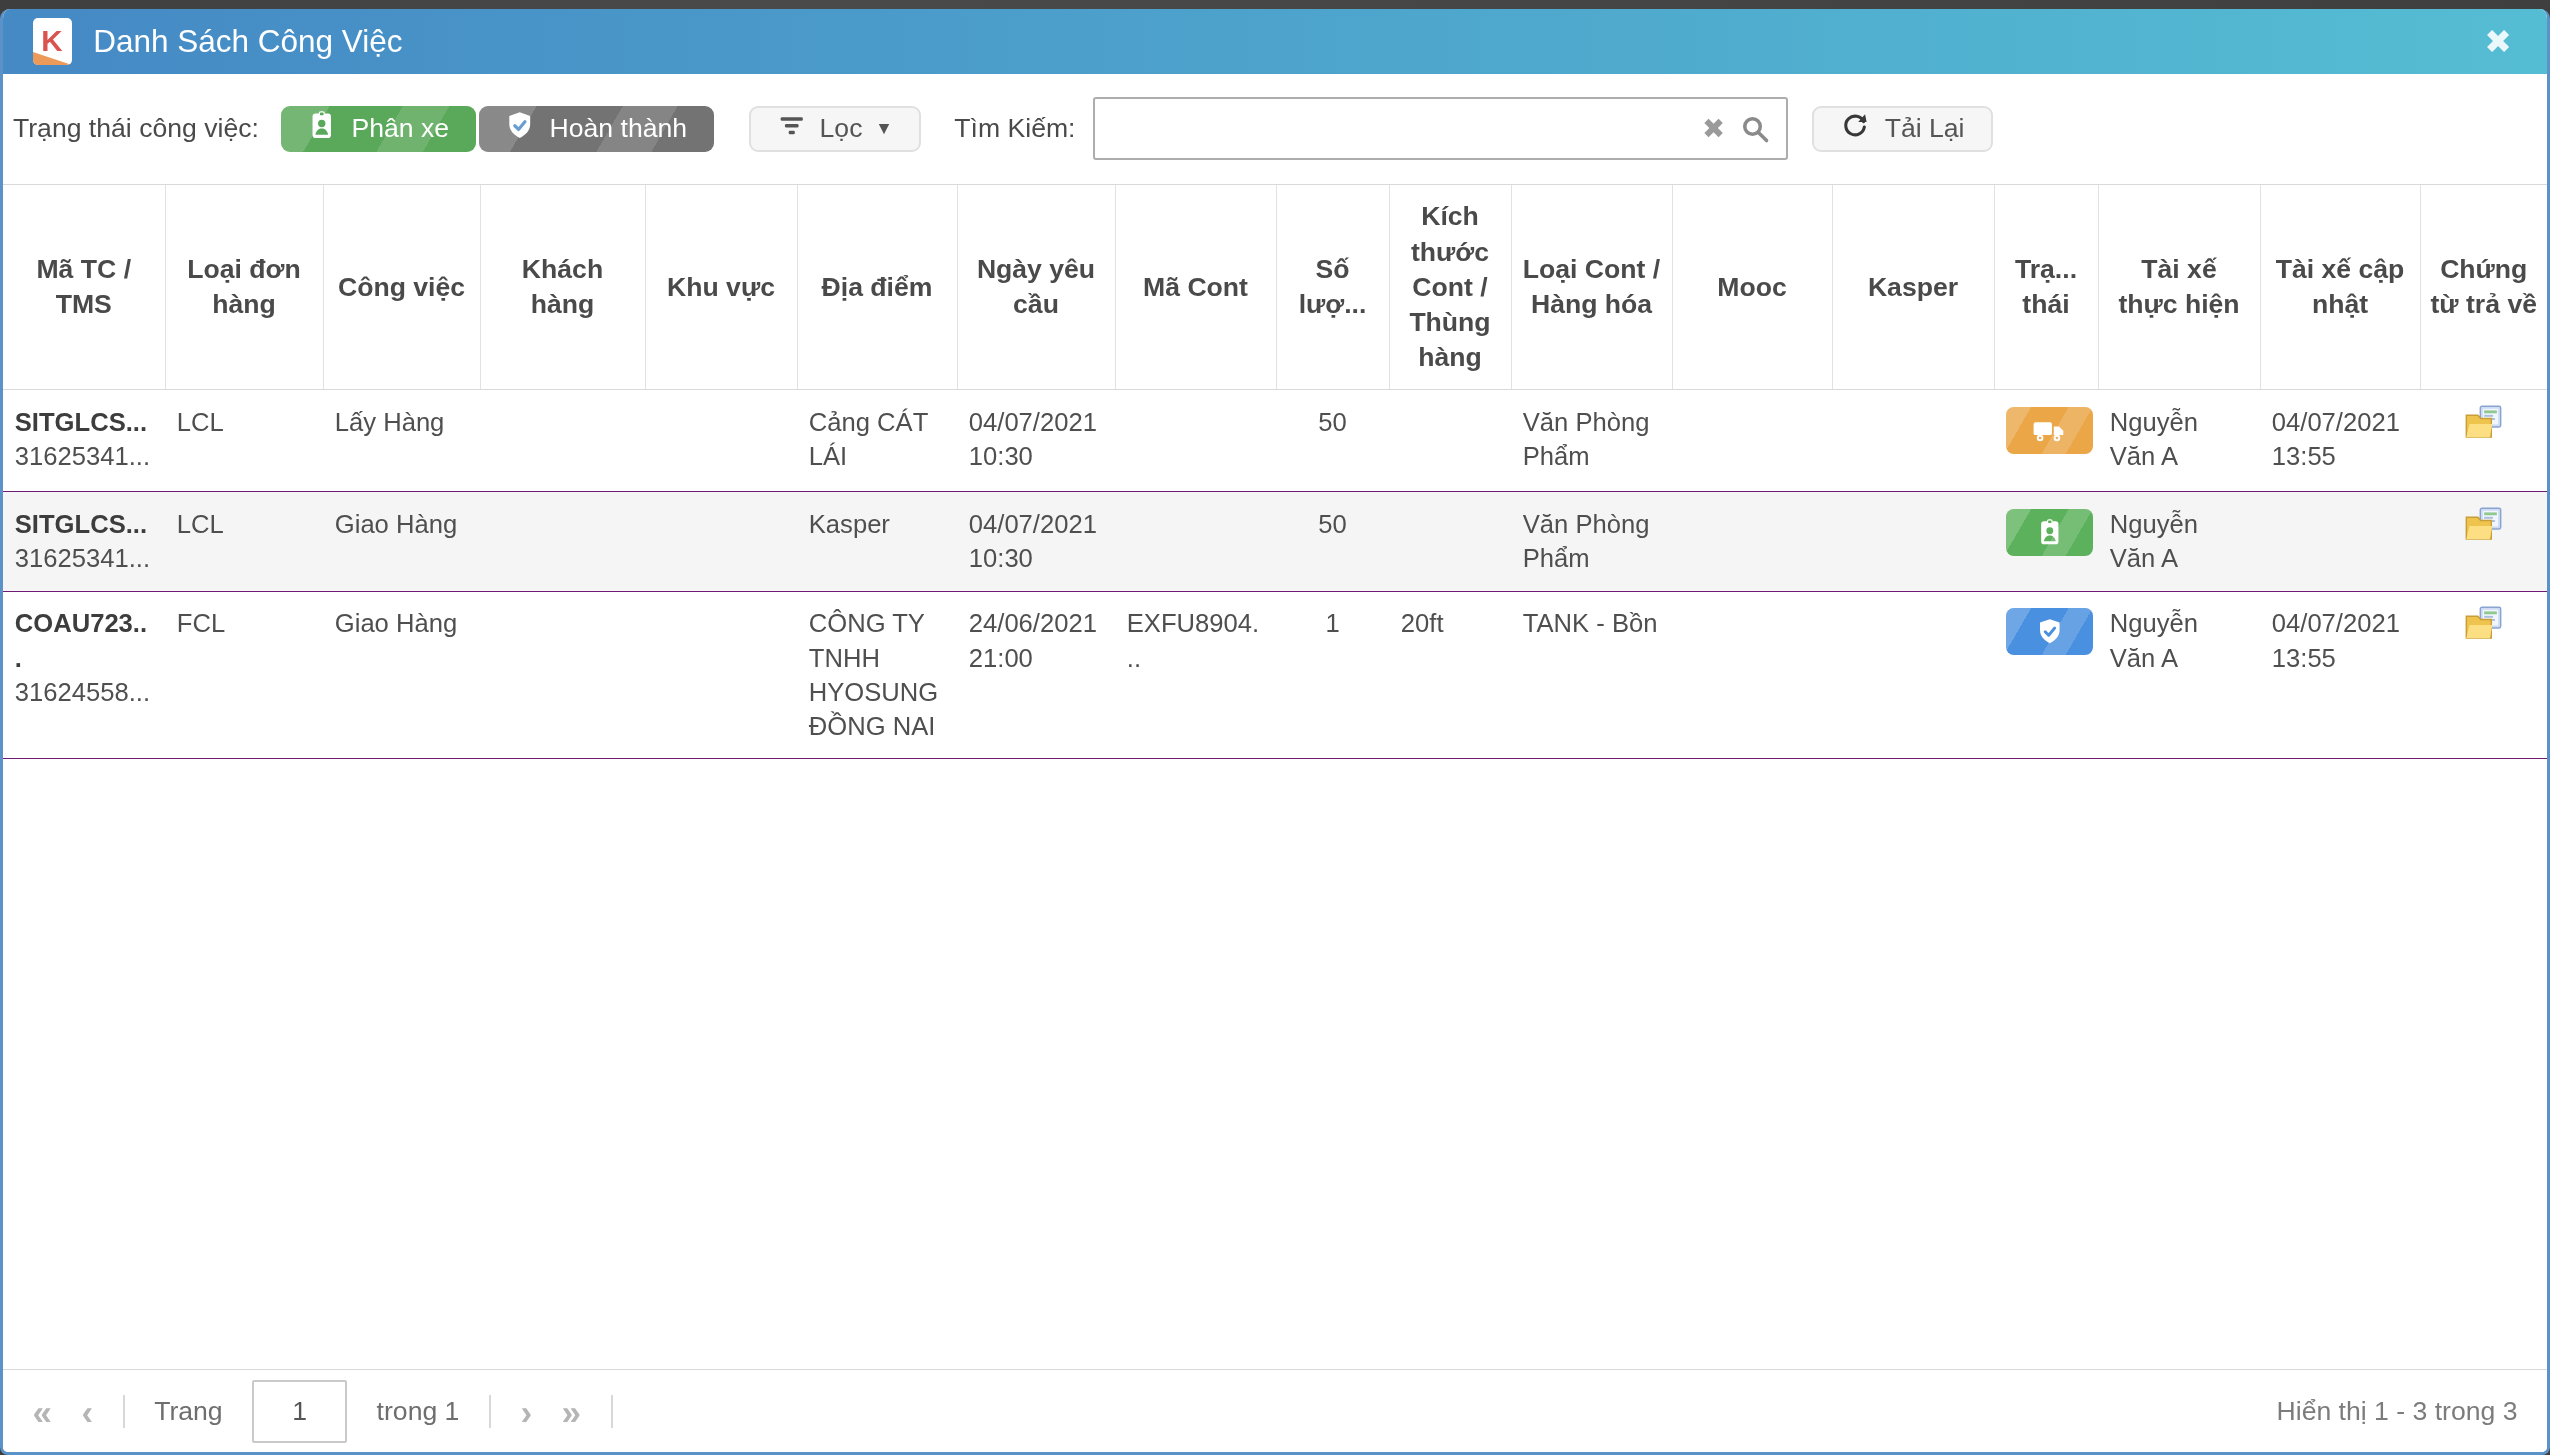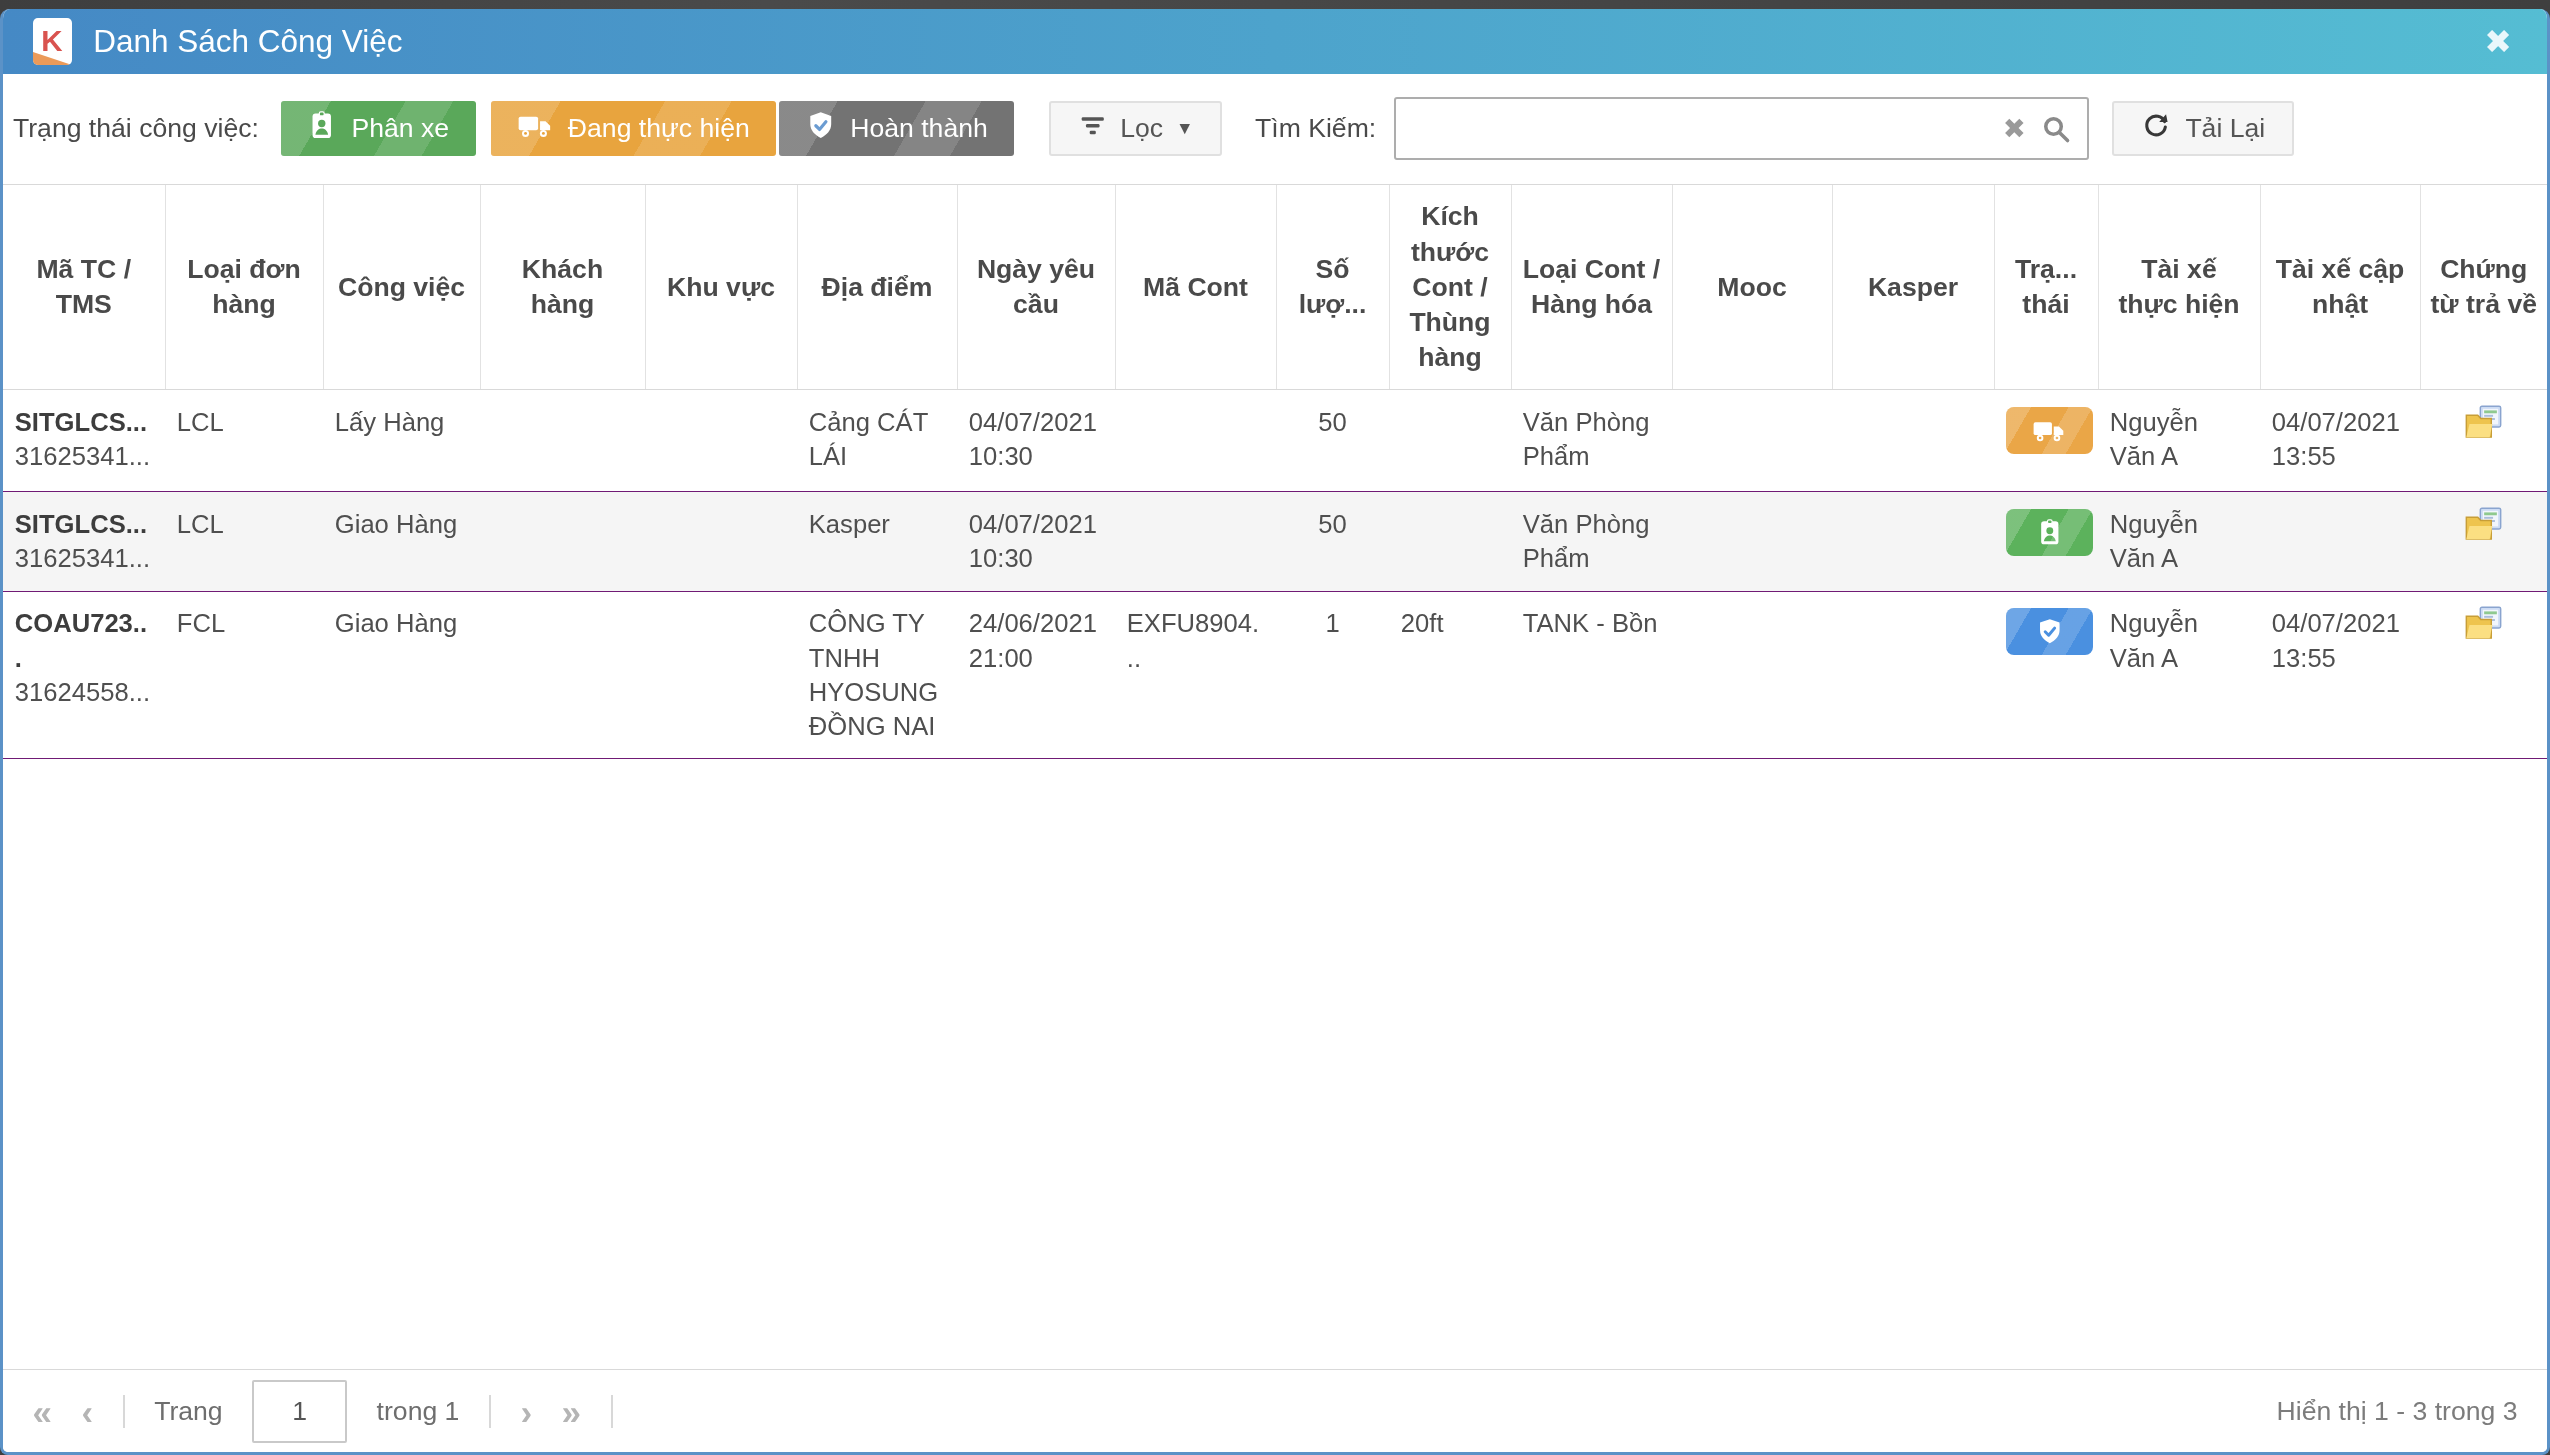--- a/index.html
+++ b/index.html
@@ -24,21 +24,21 @@
               font-weight:bold; font-size:29.5px; color:#d9534f; position:relative; overflow:hidden; }
   .app-icon::after { content:""; position:absolute; left:0; bottom:0; width:0; height:0;
               border-left:39px solid #e8883c; border-top:13.8px solid transparent; opacity:.85; }
   .win-title { color:#fff; font-size:31.5px; }
   .win-close { margin-left:auto; color:#eaf7fb; font-size:33px; font-weight:bold; cursor:pointer; }
 
   
   .toolbar { height:110px; flex:0 0 110px; background:#fff; display:flex;
              align-items:center; padding:0 10px; }
   .tb-label { font-size:26.6px; color:#4a4a4a; }
-  .btn { height:55px; border:none; border-radius:3px; color:#fff; font-size:26.6px;
+  .btn { height:46px; border:none; border-radius:9px; color:#fff; font-size:26.6px;
          font-family:inherit; display:inline-flex; align-items:center; gap:14.8px;
          padding:0 26.6px; cursor:pointer; position:relative; overflow:hidden; }
   .btn .sheen { position:absolute; inset:0;
          background:linear-gradient(120deg,rgba(255,255,255,.16) 22%,rgba(255,255,255,0) 22% 55%,rgba(255,255,255,.13) 55% 76%,rgba(255,255,255,0) 76%); }
   .btn > * { position:relative; }
   .btn-green { background:#5aa85a; margin-left:21.7px; }
   .btn-orange { background:#e8a43e; margin-left:15.8px; }
   .btn-blue  { background:#737373; margin-left:3px; }
   .btn-light { background:#f6f6f6; border:2px solid #e0e0e0; color:#555; }
   .btn-loc { margin-left:35px; gap:12.8px;align-items:center; }
@@ -102,32 +102,20 @@
         <span class="sheen"></span>
         <span class="bicon"><svg width="29.5" height="29.5" viewBox="0 0 24 24">
               <rect x="4.5" y="2" width="15" height="20" rx="2.5" fill="#fff"></rect>
               <rect x="10" y="0.8" width="4" height="3.2" rx="1.2" fill="#5aa85a" stroke="#fff" stroke-width="1"></rect>
               <circle cx="12" cy="10.2" r="3" fill="#5aa85a"></circle>
               <path d="M6.8 19.4c.6-3.5 2.9-5.1 5.2-5.1s4.6 1.6 5.2 5.1z" fill="#5aa85a"></path>
             </svg></span>
         <span>Phân xe</span>
       </button>
 
-      <button class="btn btn-orange">
-        <span class="sheen"></span>
-        <span class="bicon"><svg width="35" height="29.5" viewBox="0 0 27 20">
-              <rect x="0.5" y="3" width="15" height="10.5" rx="1.5" fill="#fff"></rect>
-              <path d="M17 6.5h4.2l3.6 3.5V13.5H17z" fill="#fff"></path>
-              <circle cx="5.8" cy="15.9" r="2.7" fill="#fff"></circle>
-              <circle cx="5.8" cy="15.9" r="1.1" fill="#e8a43e"></circle>
-              <circle cx="19.6" cy="15.9" r="2.7" fill="#fff"></circle>
-              <circle cx="19.6" cy="15.9" r="1.1" fill="#e8a43e"></circle>
-            </svg></span>
-        <span>Đang thực hiện</span>
-      </button>
 
       <button class="btn btn-blue">
         <span class="sheen"></span>
         <span class="bicon"><svg width="29.5" height="29.5" viewBox="0 0 24 24">
               <path d="M12 1l8.5 3v6.5c0 5.2-3.4 8.7-8.5 11.5C6.9 19.2 3.5 15.7 3.5 10.5V4z" fill="#fff"></path>
               <path d="M8 12l3 3 5.2-6.2" stroke="#6b9cd2" stroke-width="2.6" fill="none" stroke-linecap="round" stroke-linejoin="round"></path>
             </svg></span>
         <span>Hoàn thành</span>
       </button>
 

